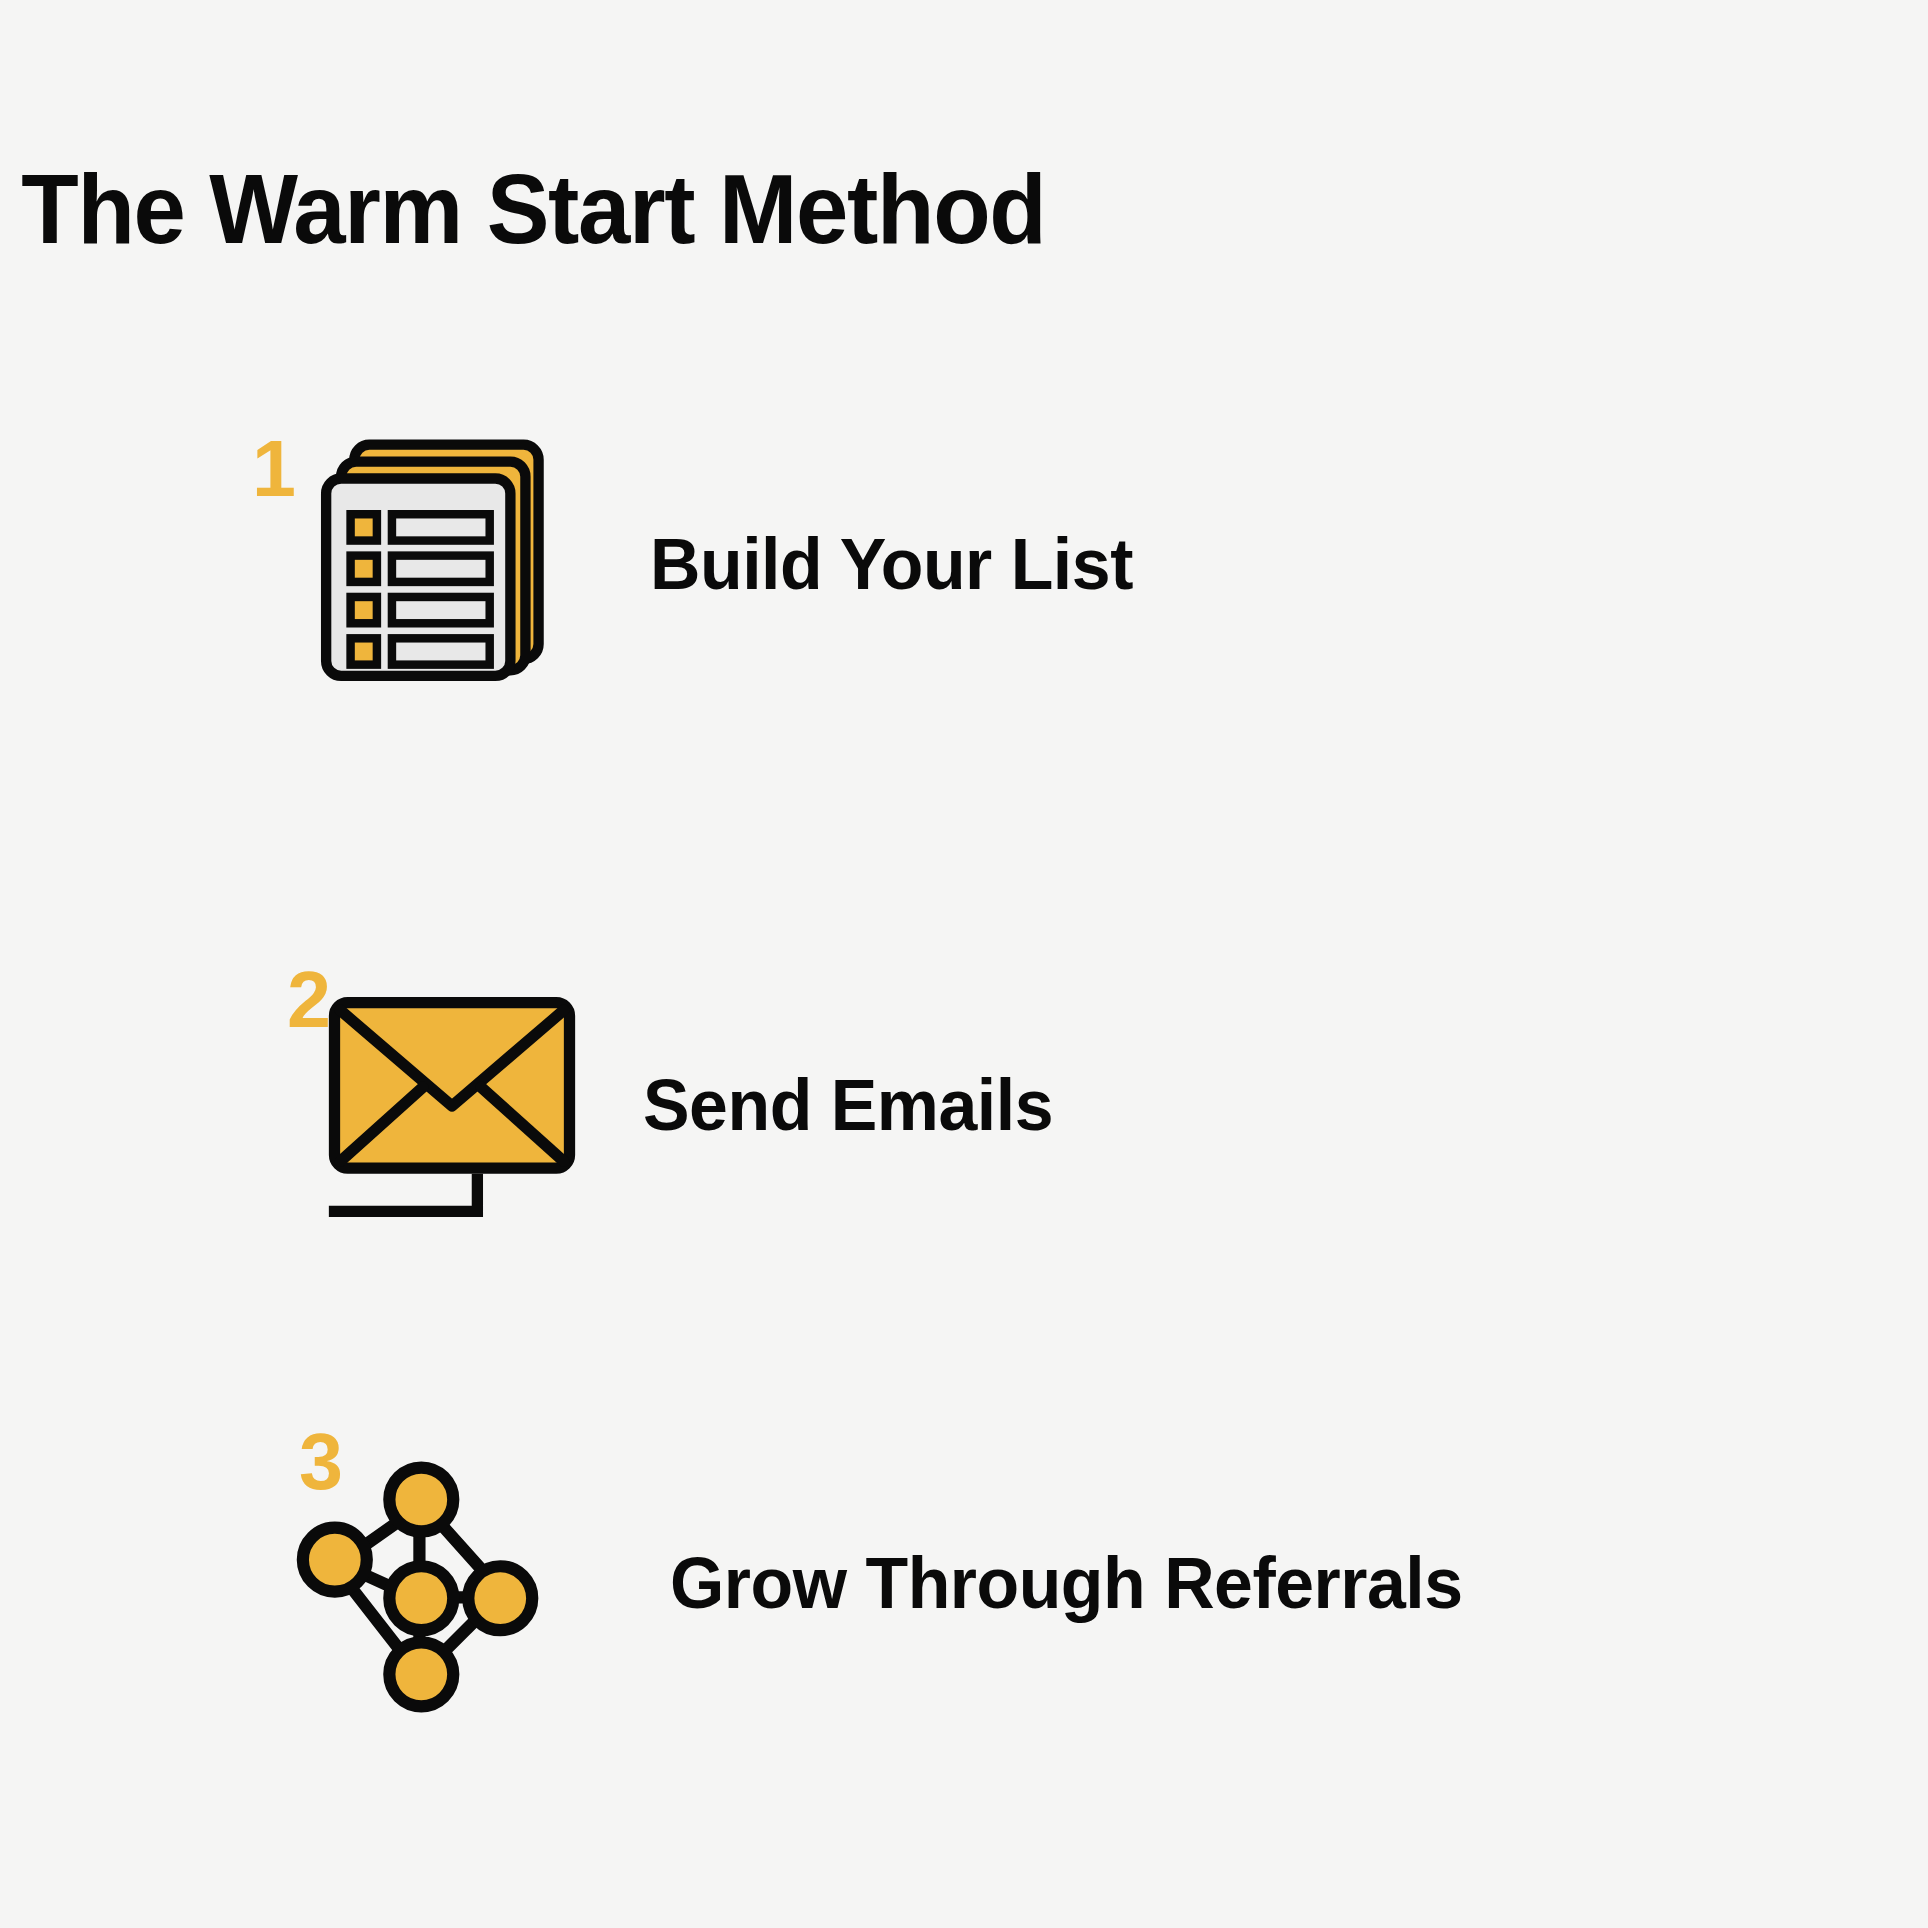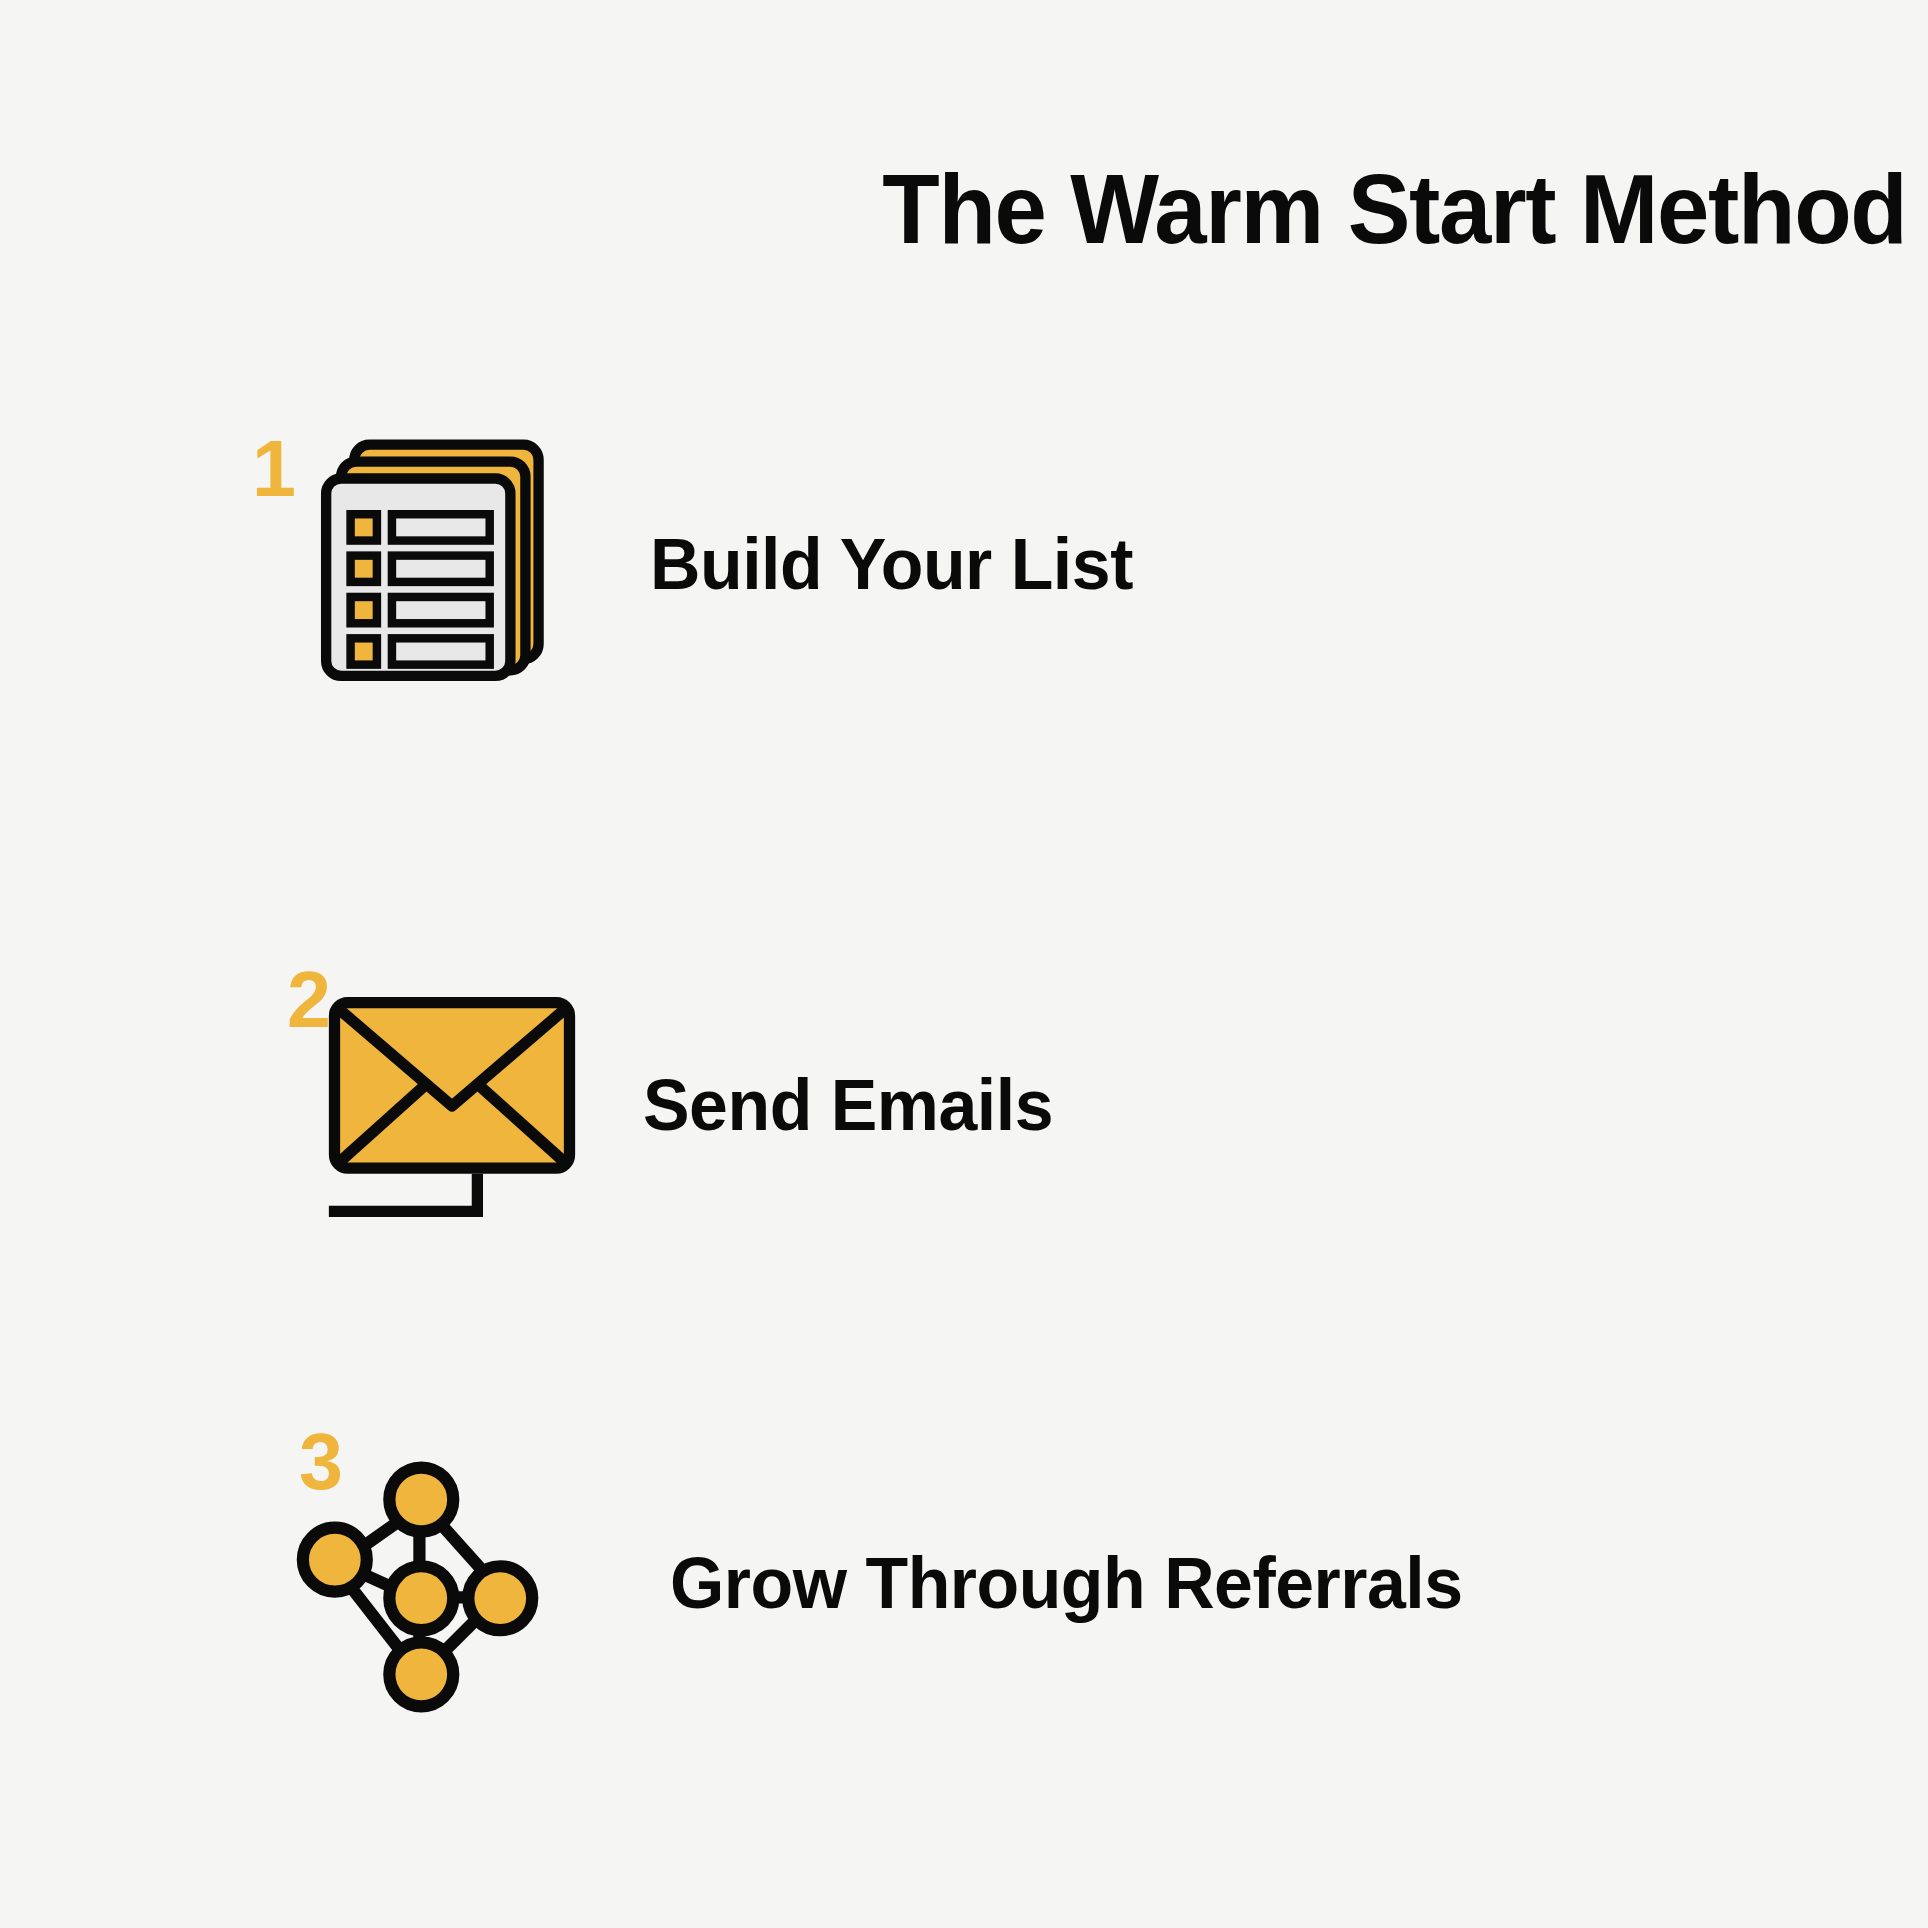--- a/index.html
+++ b/index.html
@@ -24,21 +24,21 @@
     background: #f5f5f4;
     position: relative;
   }
 
   
   .title-wrap {
     position: absolute;
     top: 158px;
     left: 0;
     width: 1928px;
-    text-align: right;
+    text-align: left;
   }
   .title {
     font-family: "Liberation Sans", sans-serif;
     font-size: 98px;
     font-weight: bold;
     letter-spacing: -1.4px;
     line-height: 1.05;
     color: #0a0a0a;
     transform: scaleX(0.96);
     display: inline-block;

